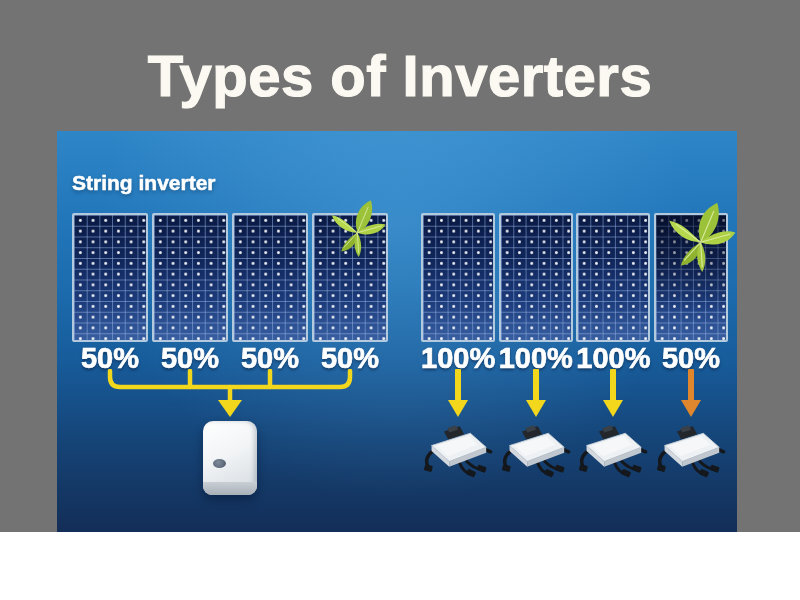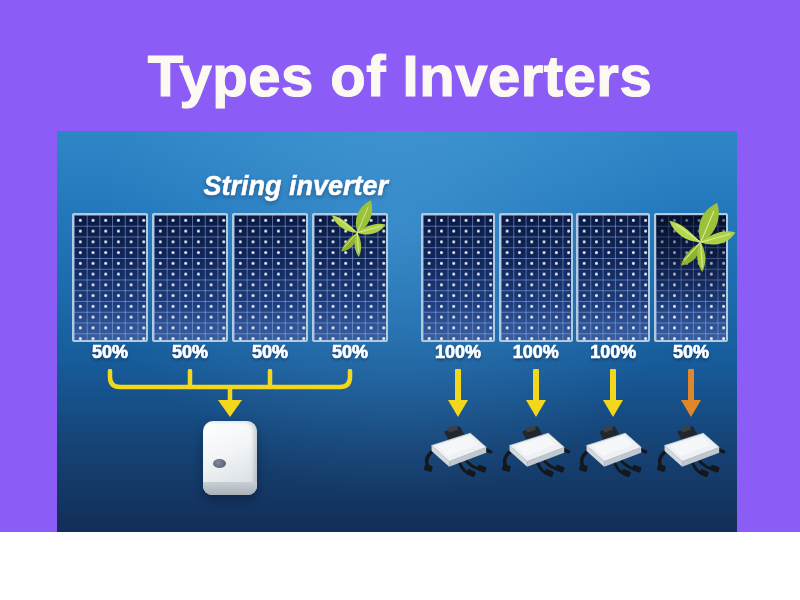--- a/index.html
+++ b/index.html
@@ -1,35 +1,35 @@
 <!DOCTYPE html>
 <html><head>
 <meta charset="utf-8">
 <style>
   html,body{margin:0;padding:0;}
   body{font-family:"Liberation Sans",sans-serif;}
-  #canvas{position:relative;width:800px;height:532px;background:#8b5cf6;overflow:hidden;}
+  #canvas{position:relative;width:800px;height:532px;background:#737373;overflow:hidden;}
 
   .main-title{
     position:absolute;left:0;top:42px;width:100%;text-align:center;
     font-size:58px;font-weight:700;color:#fbf9f1;letter-spacing:0.5px;
     -webkit-text-stroke:1.2px #fbf9f1;
   }
 
   
   .photo{
     position:absolute;left:57px;top:131px;width:680px;height:408px;
     background:
       radial-gradient(ellipse at 50% 22%, rgba(120,195,245,0.28), rgba(120,195,245,0) 62%),
       linear-gradient(180deg,#2f86c7 0%,#2379bc 18%,#1c6cae 38%,#175c9b 56%,#154274 78%,#132c55 100%);
   }
 
   .section-heading{
-    position:absolute;text-align:right;color:#ffffff;font-size:27px;font-weight:700;
-    -webkit-text-stroke:0.5px #ffffff;text-shadow:0 2px 4px rgba(10,30,60,0.45);font-style:italic;
+    position:absolute;text-align:left;color:#ffffff;font-size:21px;font-weight:700;
+    -webkit-text-stroke:0.5px #ffffff;text-shadow:0 2px 4px rgba(10,30,60,0.45);
   }
   .heading-string{left:15px;top:40px;width:316px;}
   .heading-micro{left:364px;top:40px;width:307px;}
 
   .panel-row{position:absolute;top:82px;display:flex;justify-content:space-between;}
   .row-string{left:15px;width:316px;}
   .row-micro{left:364px;width:307px;}
 
   .panel{
     position:relative;box-sizing:border-box;width:76px;height:129px;
@@ -43,21 +43,21 @@
     background-size:12.7px 10.75px,12.7px 10.75px,12.7px 10.75px,100% 100%;
   }
   .row-micro .panel{width:74px;background-size:12.3px 10.75px,12.3px 10.75px,12.3px 10.75px,100% 100%;}
   .panel.shaded::after{
     content:"";position:absolute;inset:0;
     background:linear-gradient(180deg, rgba(3,8,28,0.55), rgba(3,8,28,0.18) 55%, rgba(3,8,28,0) 75%);
   }
 
   .label-row{position:absolute;top:211px;display:flex;justify-content:space-between;}
   .label-row .pct{
-    width:76px;text-align:center;color:#ffffff;font-size:18px;font-weight:700;
+    width:76px;text-align:center;color:#ffffff;font-size:29px;font-weight:700;
     -webkit-text-stroke:0.7px #ffffff;text-shadow:0 2px 3px rgba(8,25,55,0.6);
   }
   .row-micro-labels .pct{width:74px;}
   .row-string-labels{left:15px;width:316px;}
   .row-micro-labels{left:364px;width:307px;}
 
   .bus-svg{position:absolute;left:15px;top:238px;}
 
   .arrow-row{position:absolute;left:364px;top:238px;width:307px;display:flex;justify-content:space-between;}
   .arrow-cell{width:74px;display:flex;justify-content:center;}

